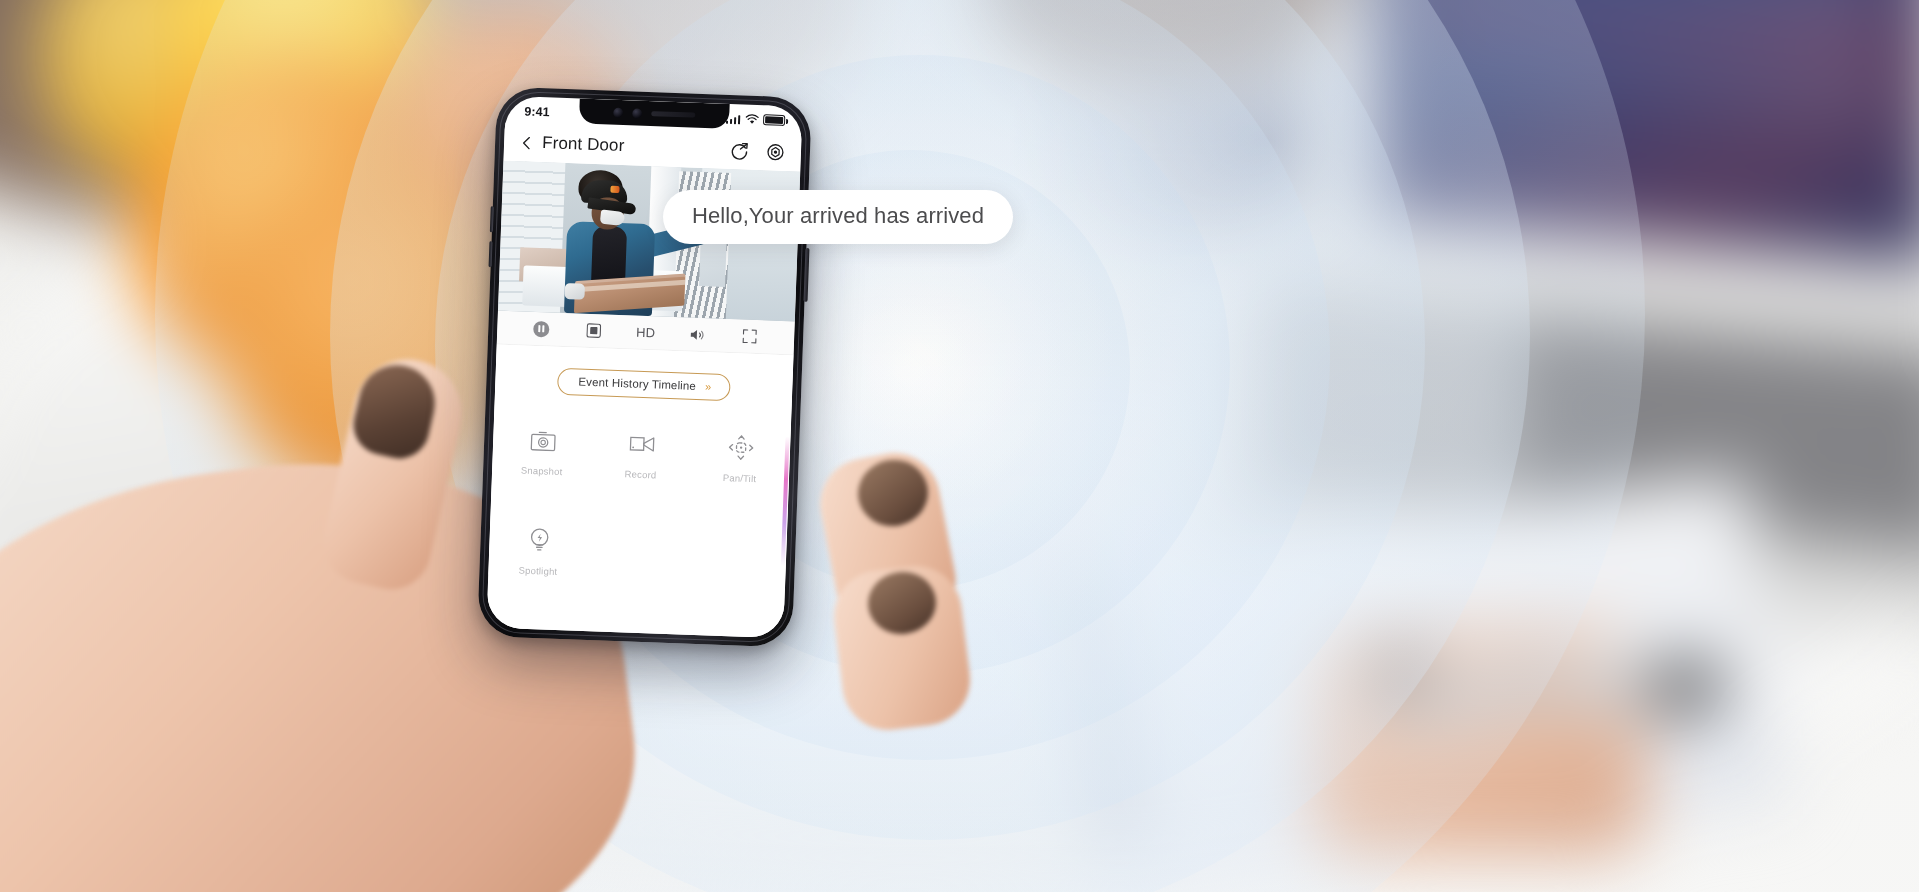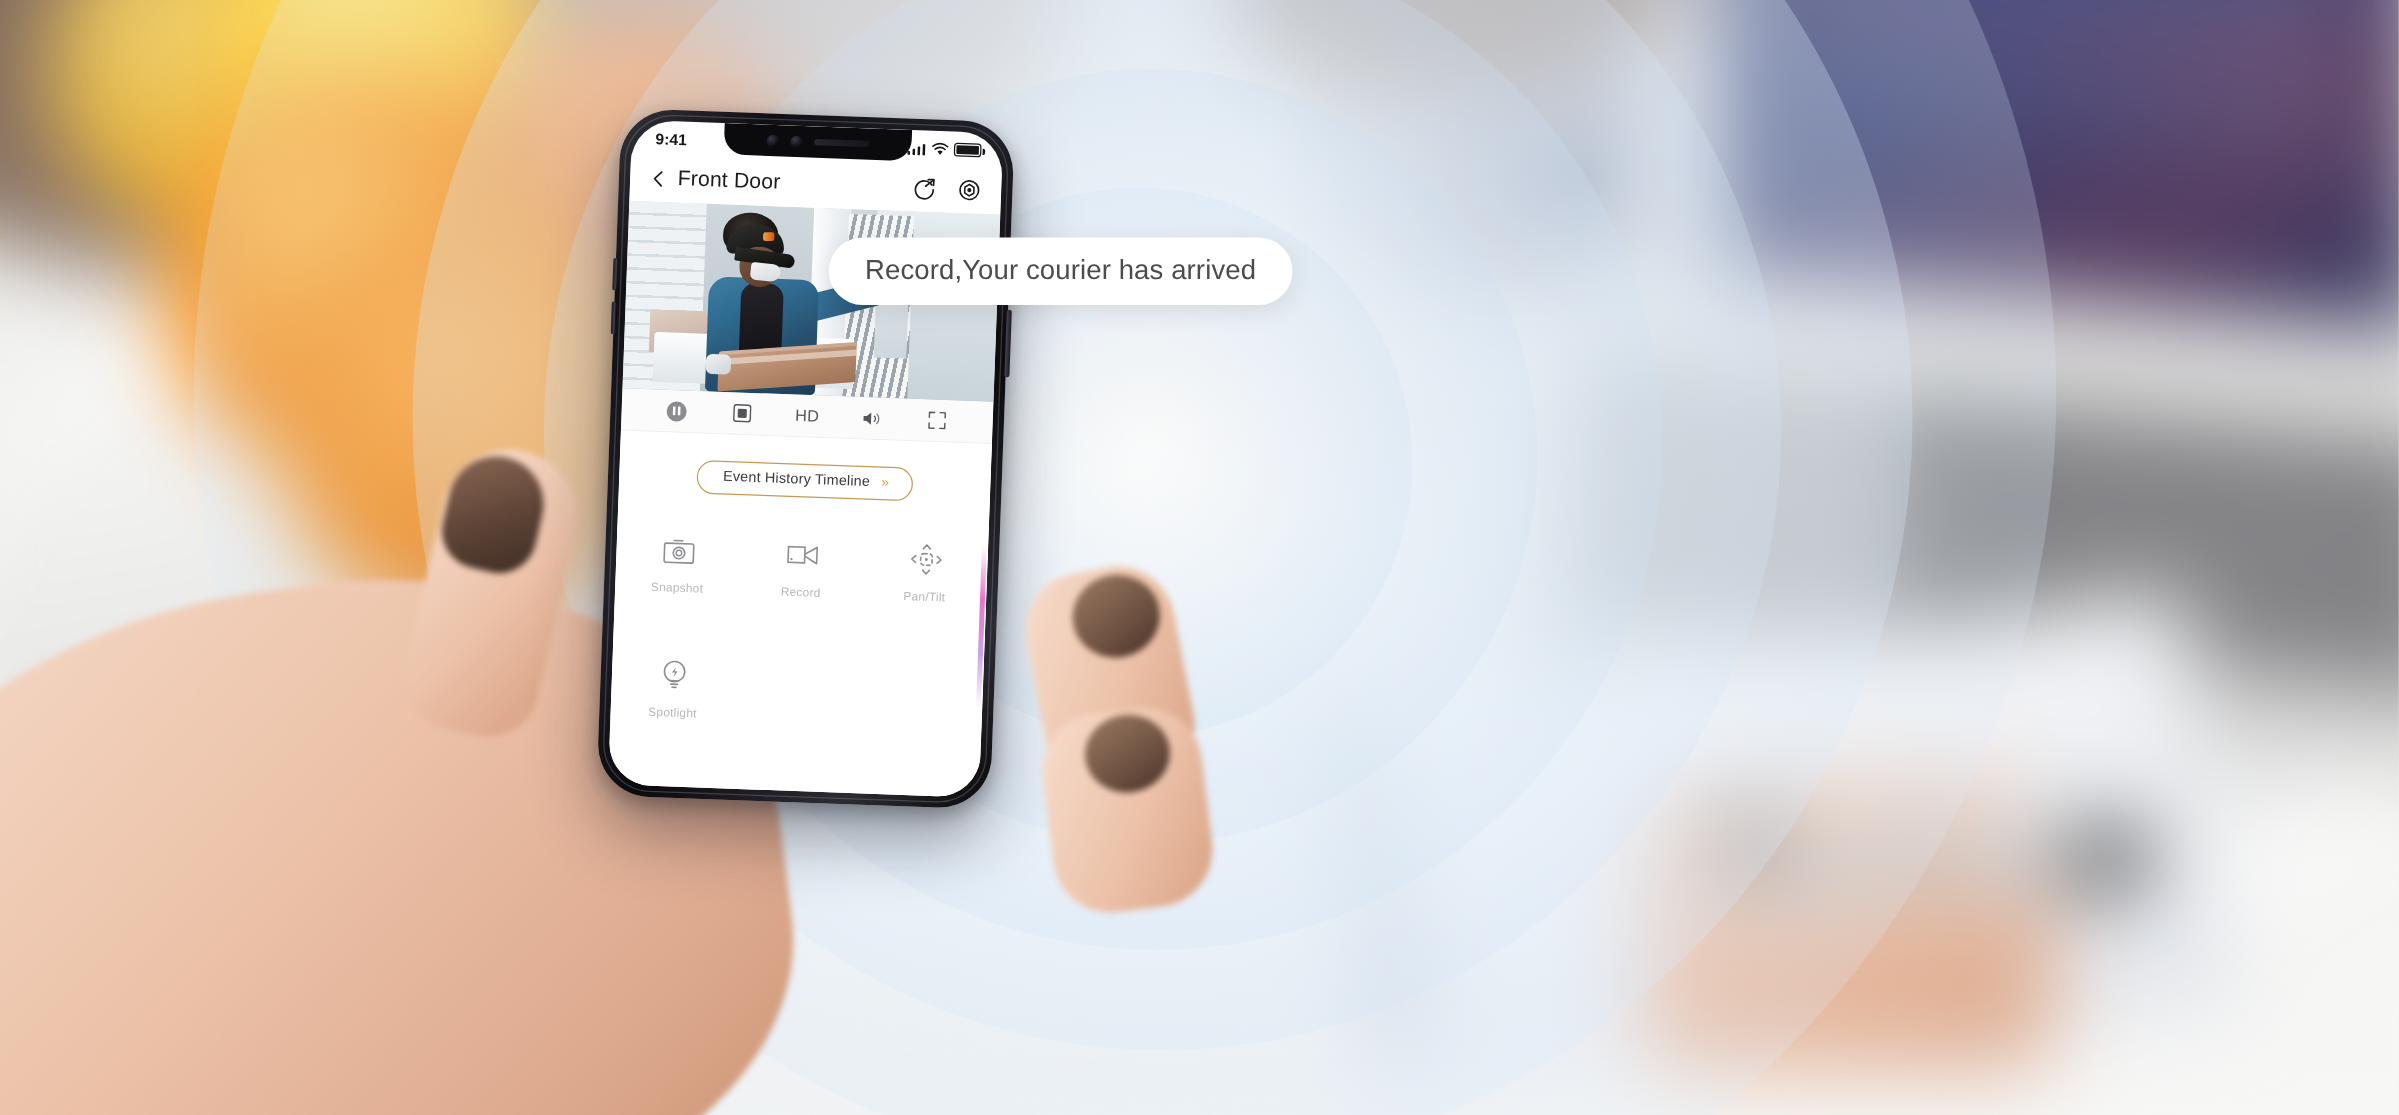--- a/index.html
+++ b/index.html
@@ -694,16 +694,16 @@
   </div>
 
   <div class="holding-hand" style="z-index:50;">
     <div class="finger f-index"></div>
     <div class="f-index-nail"></div>
     <div class="finger f-mid"></div>
     <div class="f-mid-nail"></div>
   </div>
 
   <div id="bubble">
-    <span>Record,Your courier has arrived</span>
+    <span>Hello,Your arrived has arrived</span>
   </div>
 
 </div>
 
 </body></html>

